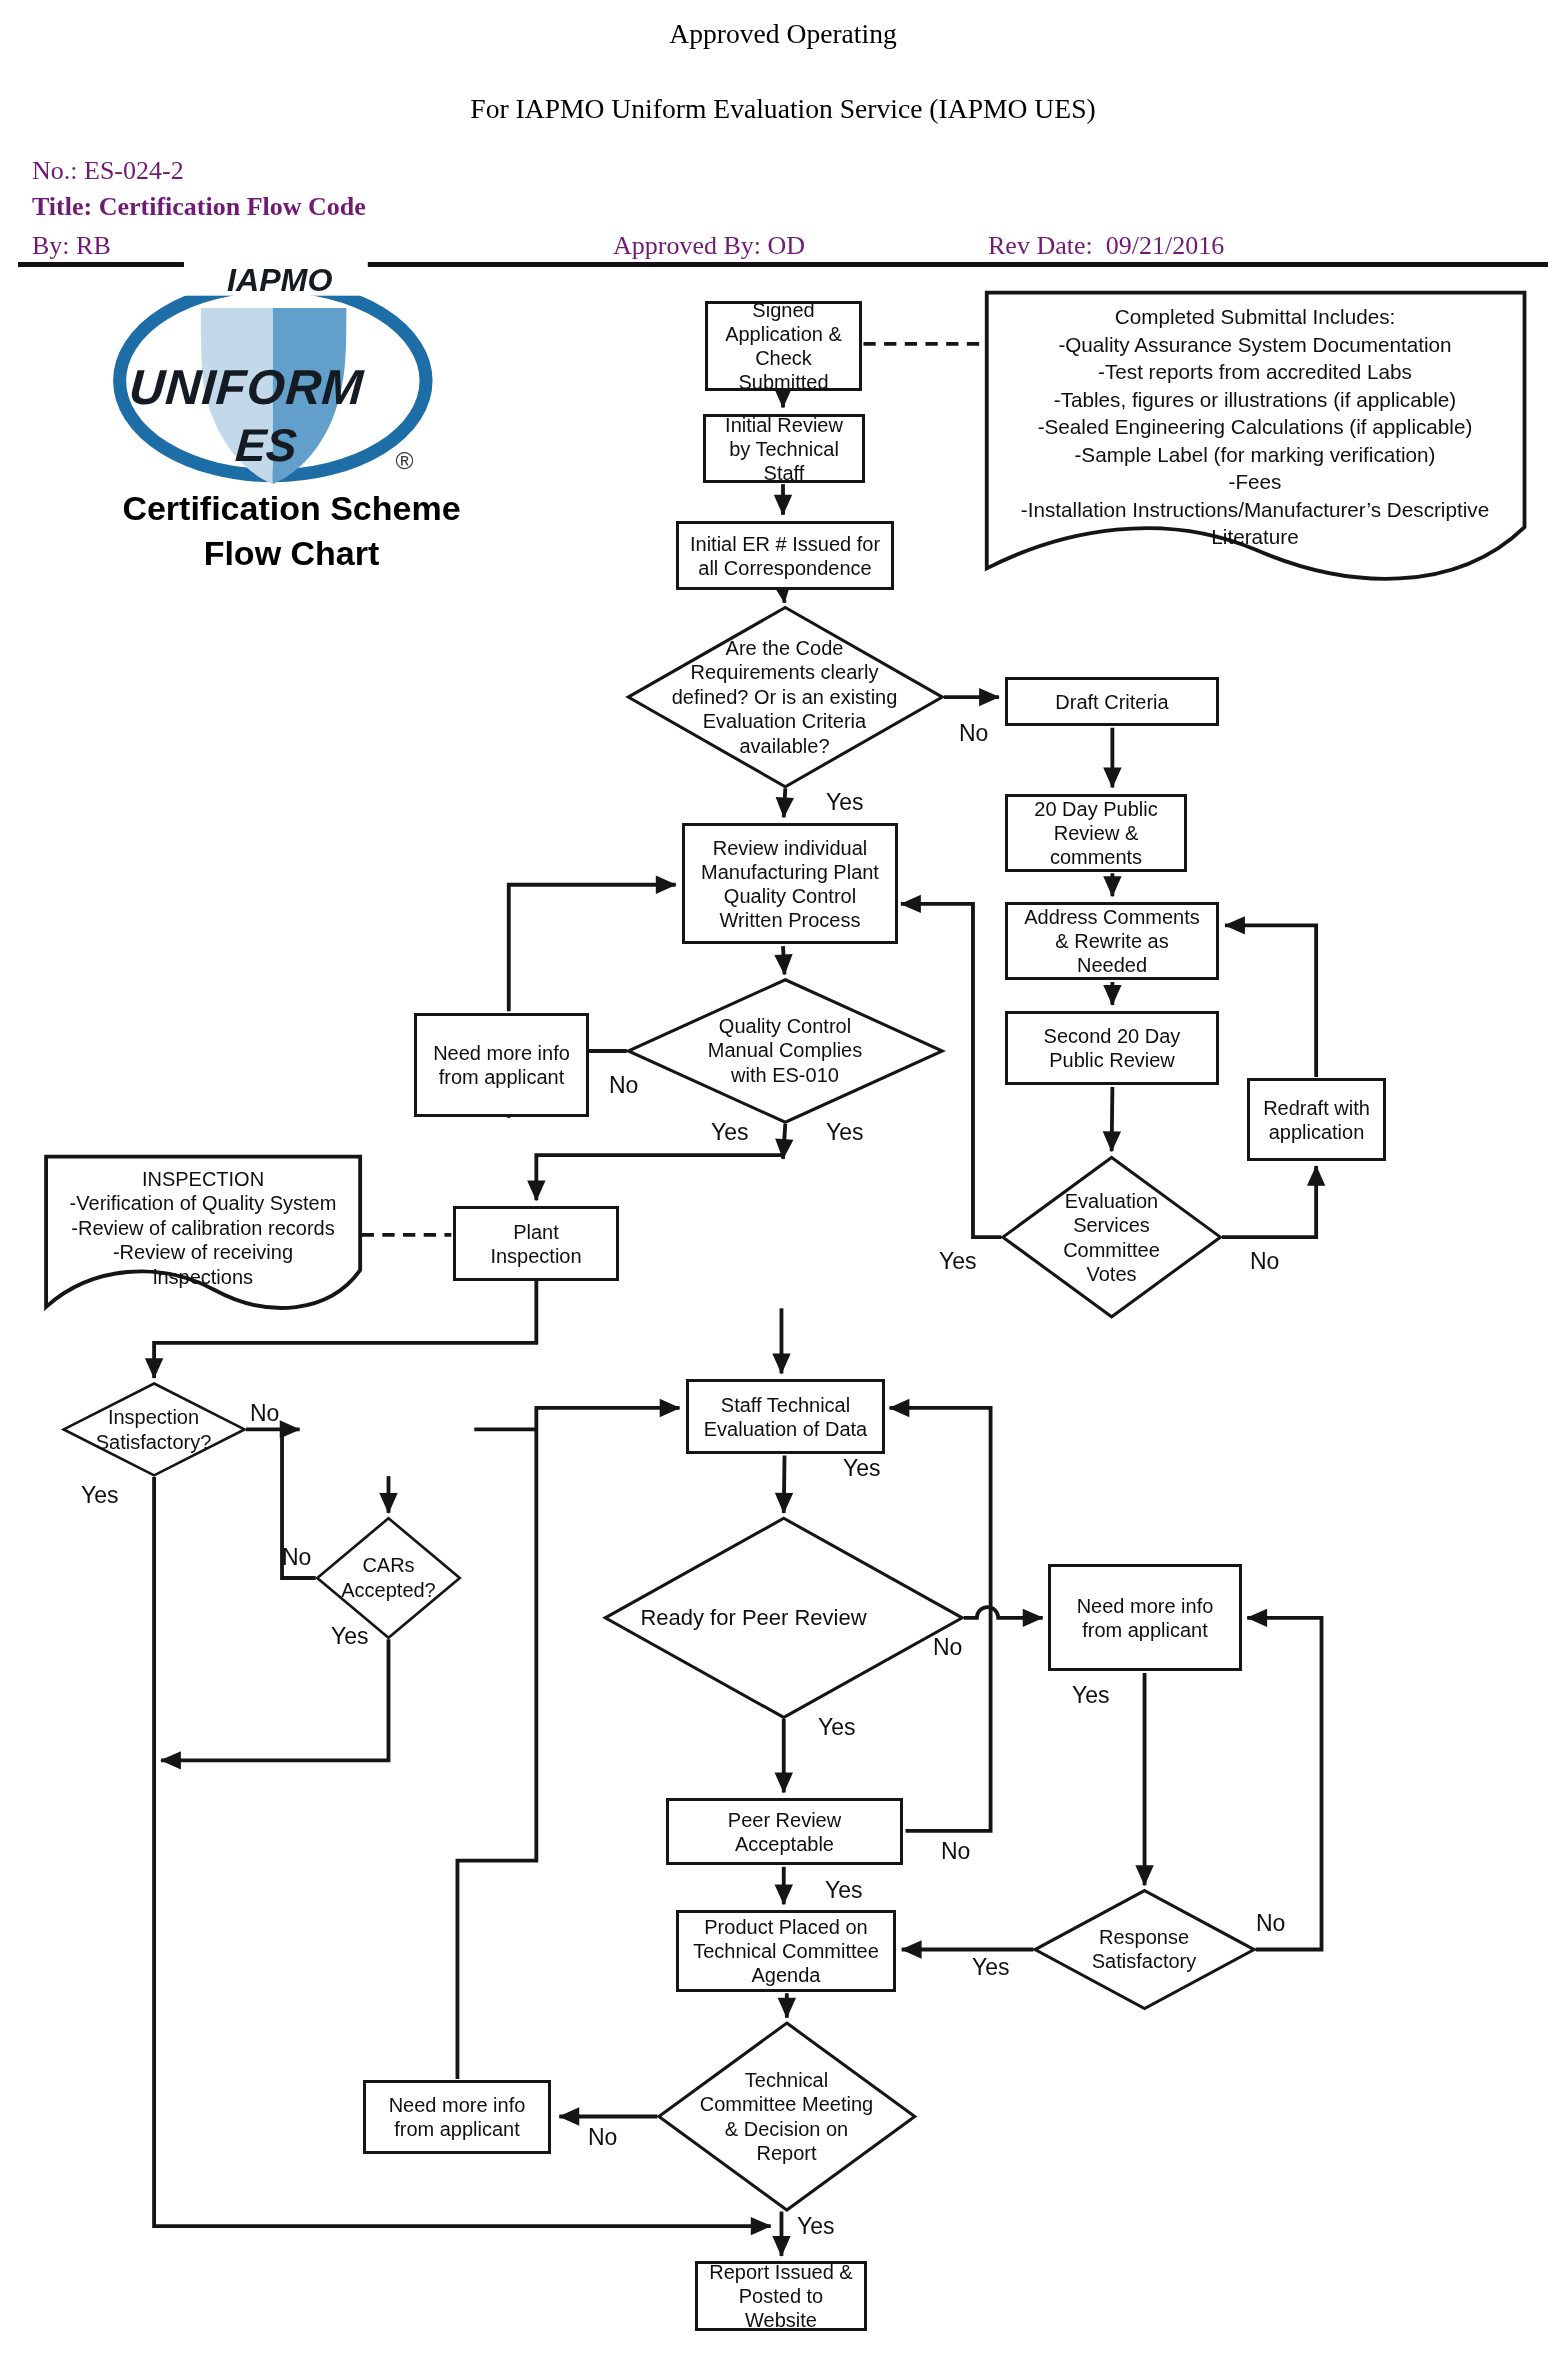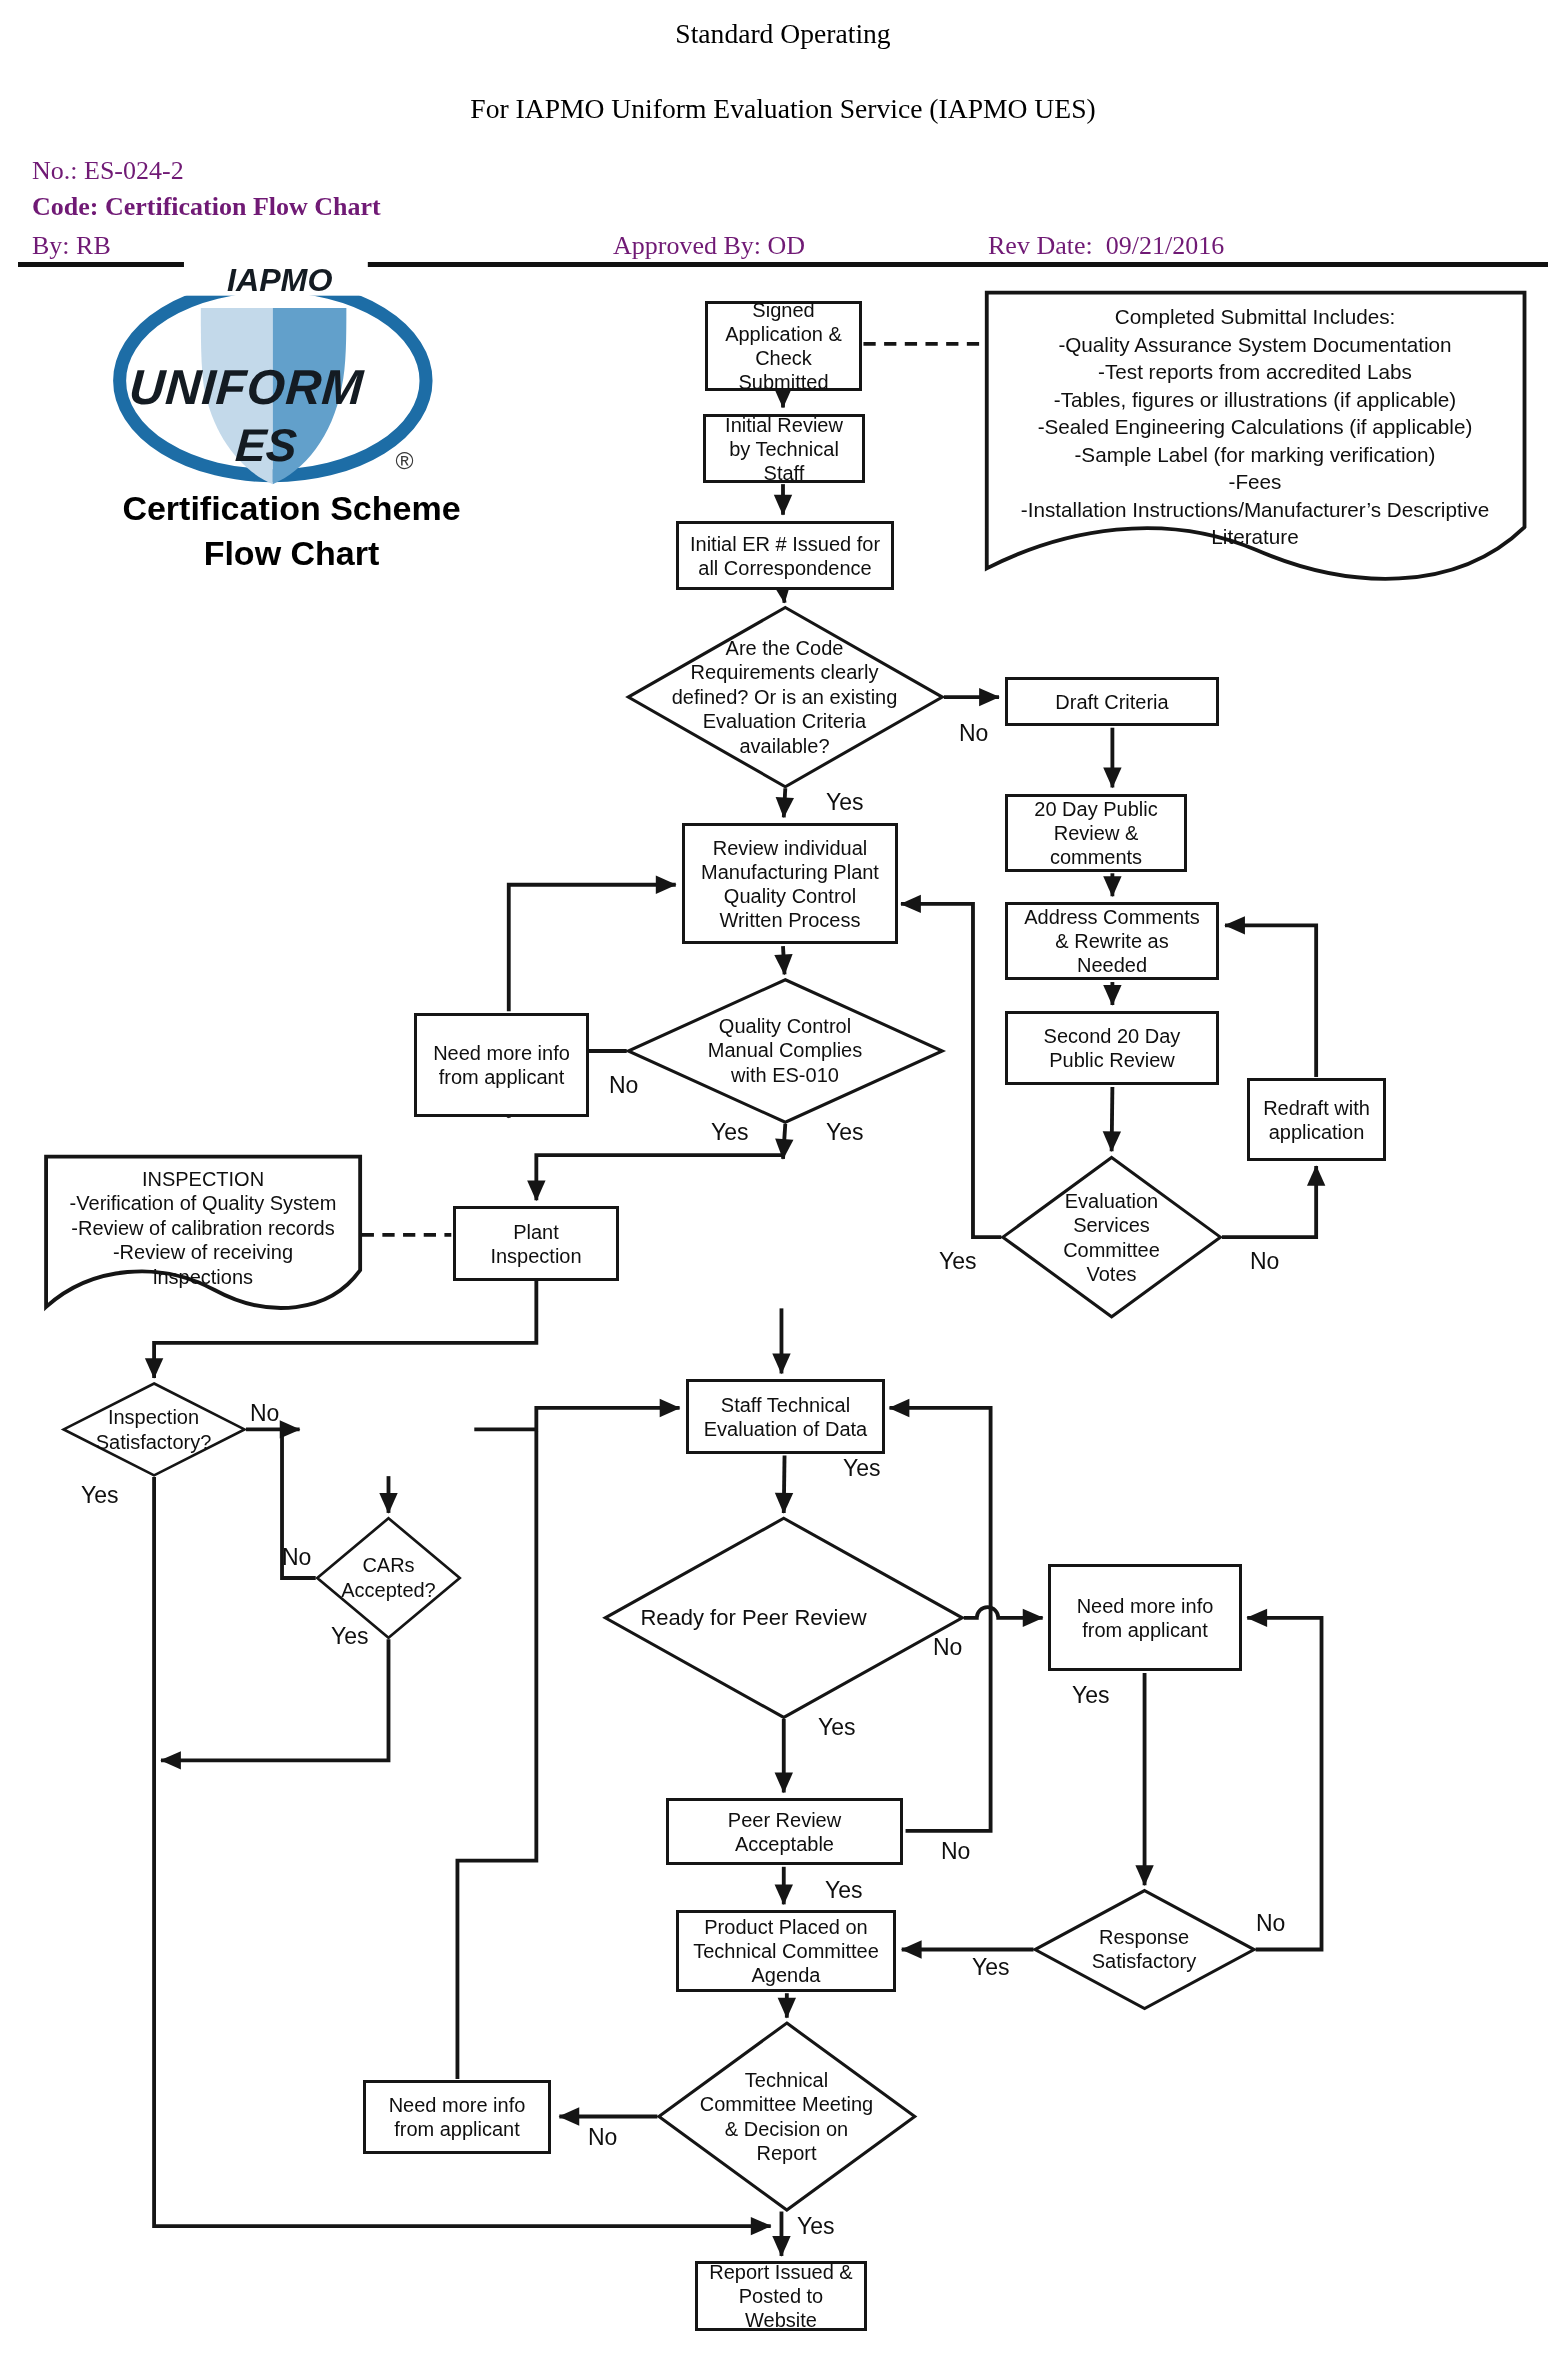--- a/index.html
+++ b/index.html
@@ -32,24 +32,24 @@
     position:absolute; left:100px; width:383px; text-align:center;
     font:bold 34px/1.1 "Liberation Sans", sans-serif; color:#000; z-index:3;
   }
   svg#art { position:absolute; left:0; top:0; z-index:1; }
 </style>
 </head>
 <body>
 
 <div id="page">
 
-  <div class="title-line" style="top:17px">Standard Operating</div>
+  <div class="title-line" style="top:17px">Approved Operating</div>
   <div class="title-line" style="top:92px">For IAPMO Uniform Evaluation Service (IAPMO UES)</div>
   <div class="meta" style="left:32px;top:155px">No.: ES-024-2</div>
-  <div class="meta" style="left:32px;top:191px;font-weight:bold">Code: Certification Flow Chart</div>
+  <div class="meta" style="left:32px;top:191px;font-weight:bold">Title: Certification Flow Code</div>
   <div class="meta" style="left:32px;top:230px">By: RB</div>
   <div class="meta" style="left:613px;top:230px">Approved By: OD</div>
   <div class="meta" style="left:988px;top:230px">Rev Date:  09/21/2016</div>
   <div class="rule" style="left:18.4px;top:262px;width:1530px;height:5.4px"></div>
 
   <svg id="art" width="1566" height="2354" viewBox="0 0 2044 3073">
     <defs>
       <marker id="ah" markerUnits="userSpaceOnUse" markerWidth="30" markerHeight="26" refX="27" refY="13" orient="auto">
         <path d="M1,1 L28,13 L1,25 Z" fill="#151515"></path>
       </marker>

